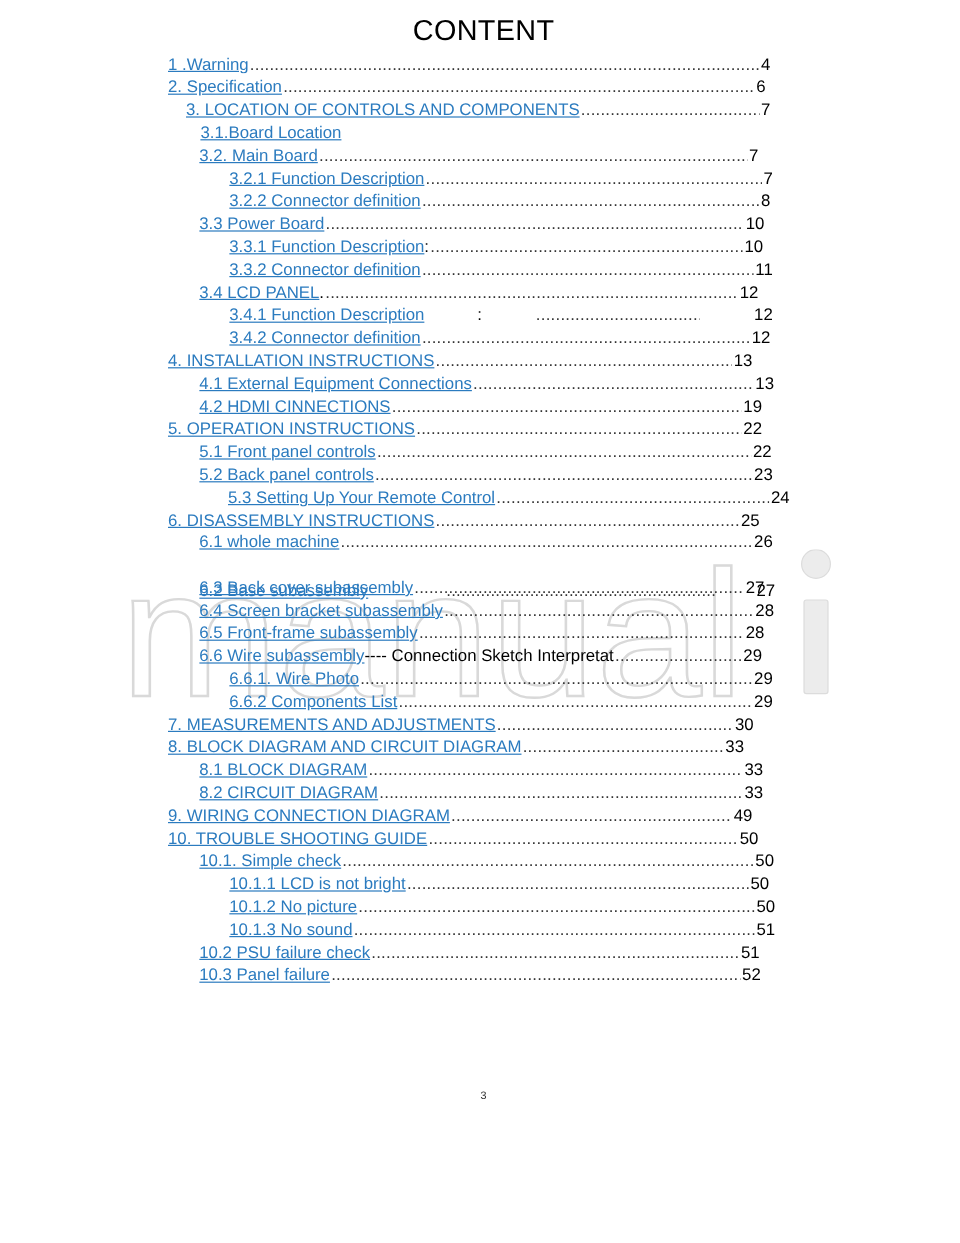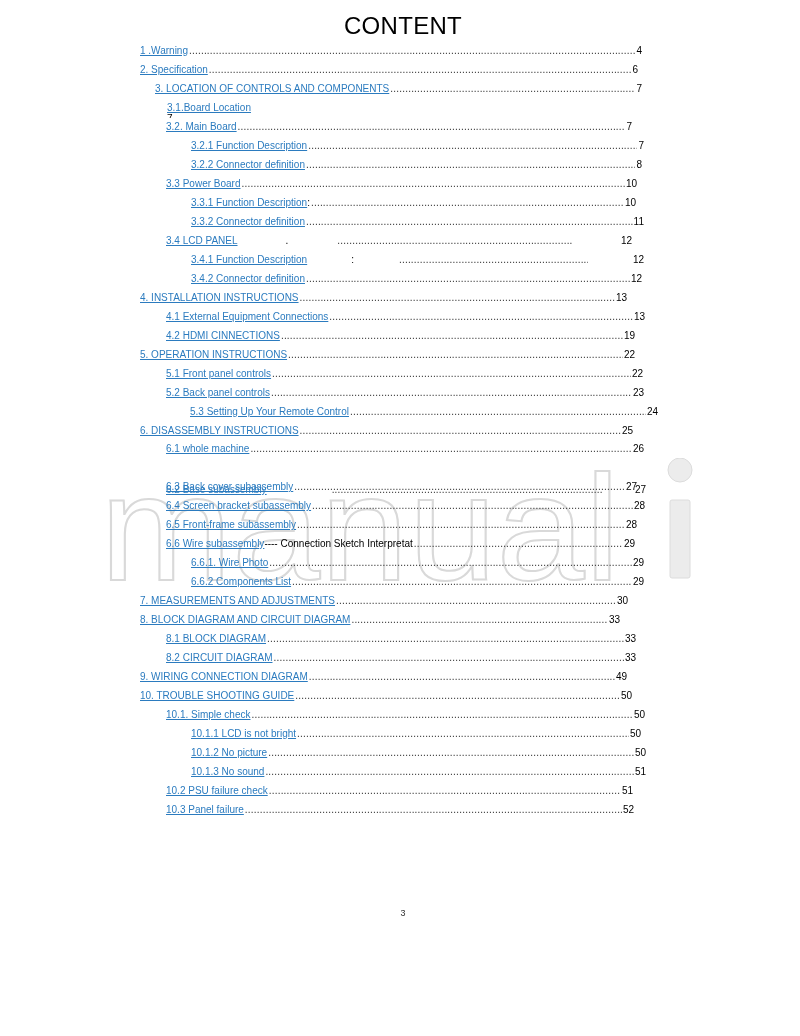--- a/index.html
+++ b/index.html
@@ -2,21 +2,21 @@
 <html><head>
 <meta charset="utf-8">
 <style>
   html, body { margin: 0; padding: 0; background: #ffffff; }
   body { width: 800px; height: 1036px; position: relative; overflow: hidden;
          font-family: "Liberation Sans", sans-serif; color: #000; }
   .title { position: absolute; top: 12px; left: 0; width: 806px; text-align: center;
            font-size: 24px; letter-spacing: 0.3px; }
   .toc { position: absolute; top: 45px; left: 0; width: 800px; }
   .row { position: absolute; height: 16px; display: flex; align-items: baseline;
-         font-size: 10px; white-space: nowrap; overflow: hidden; }
+         font-size: 14px; white-space: nowrap; overflow: hidden; }
   .row a { color: #2b7bbf; text-decoration: underline; text-underline-offset: 1px; }
   .row .suffix { color: #000; }
   .row .leader { flex: 1; overflow: hidden; color: #333; margin: 0 1px; letter-spacing: 0.2px; }
   .row .leader::before { content: "................................................................................................................................................................................................................................................................................"; }
   .row .page { color: #000; }
   .lvl1 { left: 140px; }
   .lvl2 { left: 166px; }
   .lvl3 { left: 191px; }
   .footer { position: absolute; top: 908px; left: 0; width: 806px; text-align: center;
             font-size: 9px; color: #333; }
@@ -88,21 +88,21 @@
       <span class="suffix">:</span>
       <span class="leader"></span>
       <span class="page">10</span>
     </div>
     <div class="row lvl3" style="top: 171px; width: 453px;">
       <a>3.3.2 Connector definition</a>
       <span class="suffix"></span>
       <span class="leader"></span>
       <span class="page">11</span>
     </div>
-    <div class="row lvl2" style="top: 190px; width: 466px; gap: 48px;">
+    <div class="row lvl2" style="top: 190px; width: 466px;">
       <a>3.4 LCD PANEL</a>
       <span class="suffix">.</span>
       <span class="leader"></span>
       <span class="page">12</span>
     </div>
     <div class="row lvl3" style="top: 209px; width: 453px; gap: 44px;">
       <a>3.4.1 Function Description</a>
       <span class="suffix">:</span>
       <span class="leader"></span>
       <span class="page">12</span>

